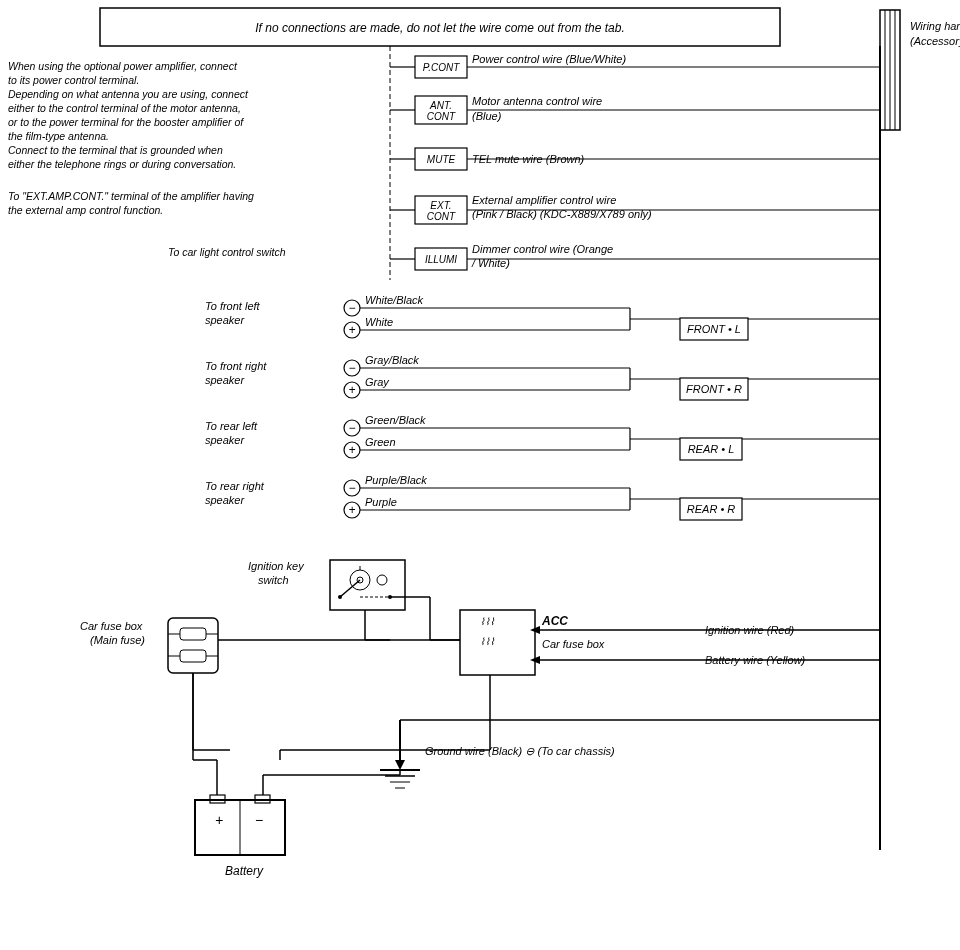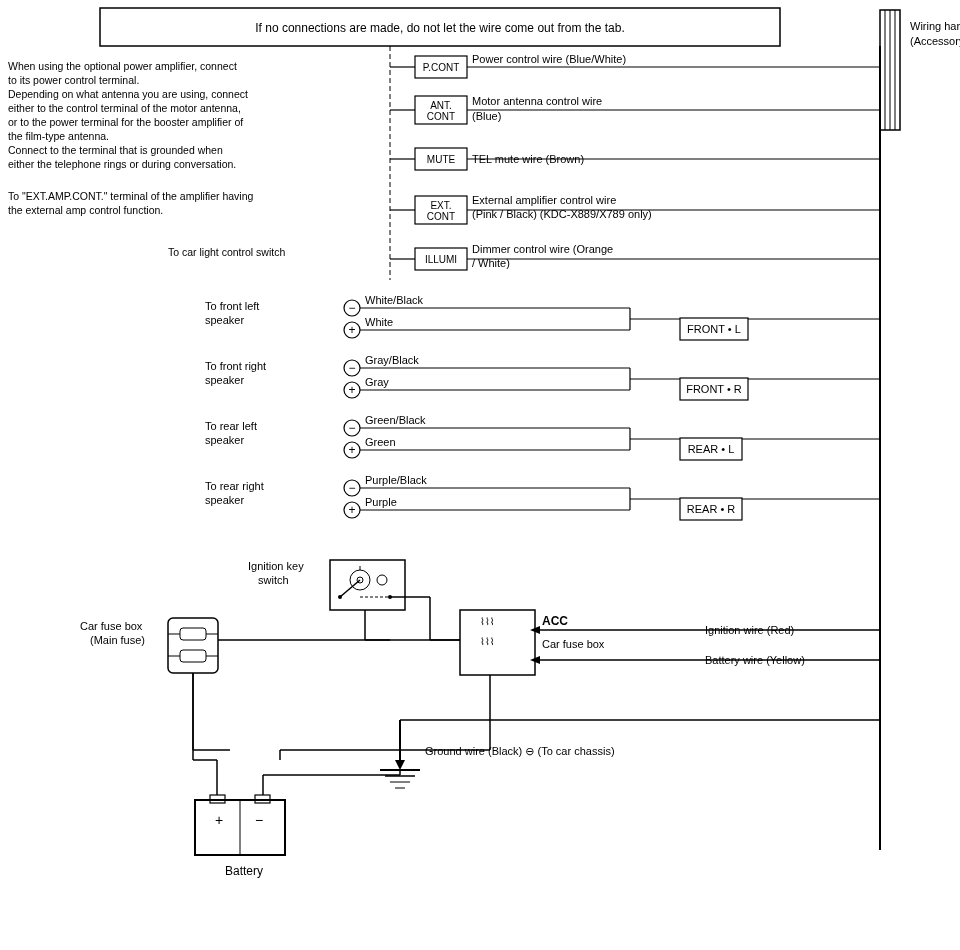--- a/index.html
+++ b/index.html
@@ -10,20 +10,21 @@
       font-family: Arial, sans-serif;
       font-size: 11px;
       overflow: hidden;
       position: relative;
     }
     .diagram {
       position: relative;
       width: 808px;
       height: 950px;
       background: #fff;
+      font-style: italic;
     }
     svg {
       position: absolute;
       top: 0;
       left: 0;
       width: 960px;
       height: 950px;
     }
   </style>
 </head>

